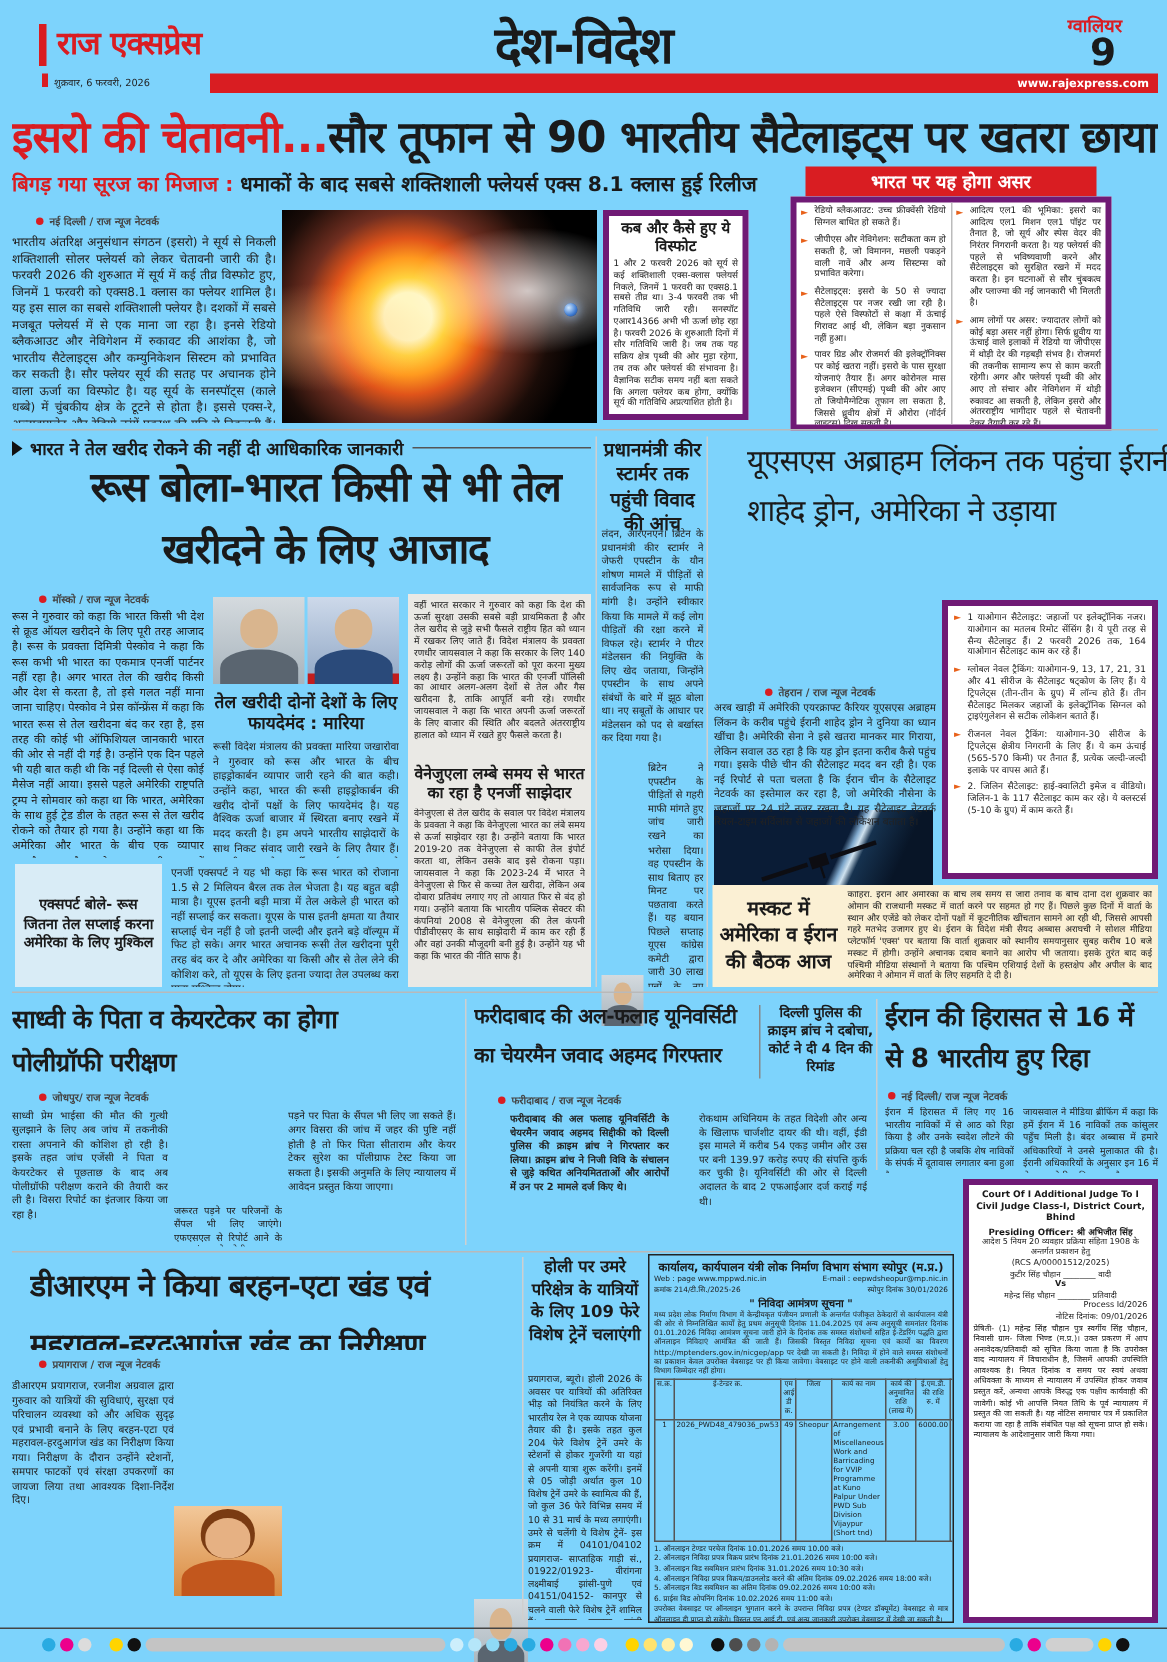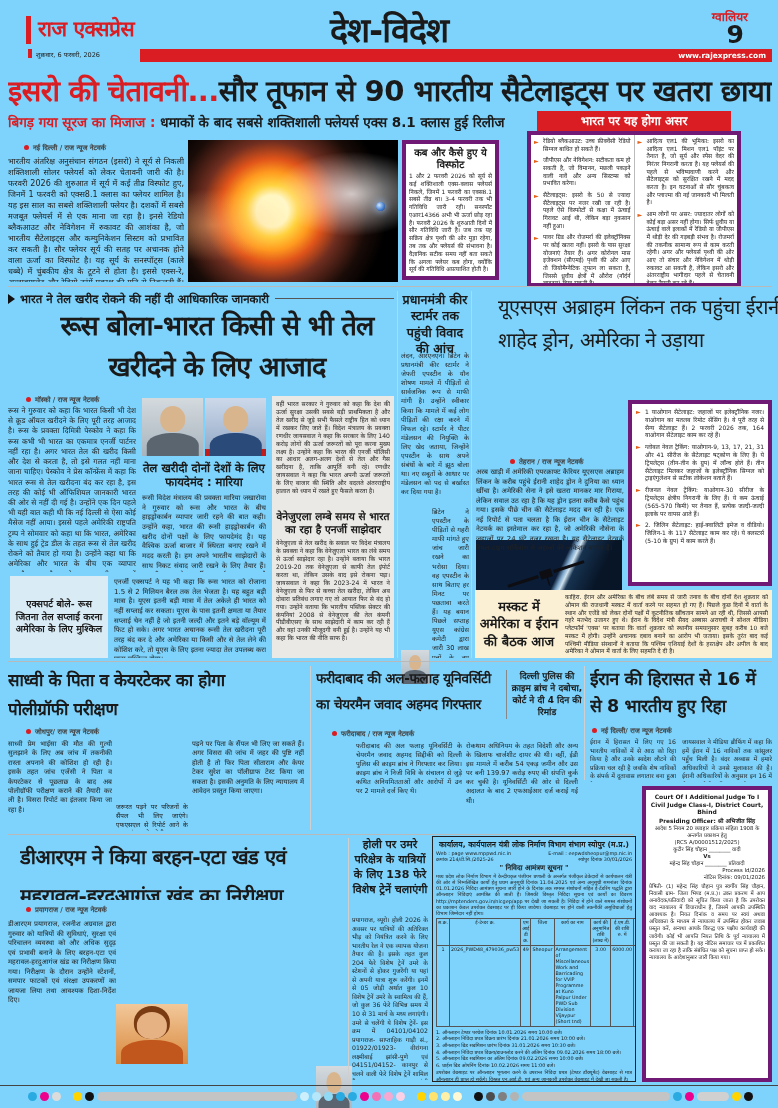--- a/index.html
+++ b/index.html
@@ -179,21 +179,21 @@
   <div class="abs ph person p-woman" style="left:116px;top:740px;width:72px;height:60px;"></div>
   <div class="abs bodytxt just" style="left:116px;top:803px;width:72px;height:28px;font-size:6.4px;">जरूरत पड़ने पर परिजनों के सैंपल भी लिए जाएंगे। एफएसएल से रिपोर्ट आने के बाद जांच आगे बढ़ेगी।</div>
   <div class="abs bodytxt just" style="left:192px;top:740px;width:112px;height:90px;font-size:6.8px;">पड़ने पर पिता के सैंपल भी लिए जा सकते हैं। अगर विसरा की जांच में जहर की पुष्टि नहीं होती है तो फिर पिता सीताराम और केयर टेकर सुरेश का पॉलीग्राफ टेस्ट किया जा सकता है। इसकी अनुमति के लिए न्यायालय में आवेदन प्रस्तुत किया जाएगा।</div>
 
   <div class="abs rule-v" style="left:310px;top:666px;height:164px;"></div>
 
   <div class="abs" style="left:316px;top:666px;width:186px;height:60px;font-size:13.5px;font-weight:bold;line-height:1.9;letter-spacing:-0.3px;overflow:hidden;">फरीदाबाद की अल-फलाह यूनिवर्सिटी का चेयरमैन जवाद अहमद गिरफ्तार</div>
   <div class="abs" style="left:506px;top:670px;width:72px;font-size:9px;font-weight:bold;text-align:center;line-height:1.35;border-left:1px solid #888;padding-left:4px;">दिल्ली पुलिस की क्राइम ब्रांच ने दबोचा, कोर्ट ने दी 4 दिन की रिमांड</div>
   <div class="abs byline" style="left:332px;top:729px;width:150px;">फरीदाबाद / राज न्यूज नेटवर्क</div>
   <div class="abs ph person p-light" style="left:316px;top:742px;width:36px;height:46px;"></div>
-  <div class="abs bodytxt just" style="left:356px;top:742px;width:106px;height:88px;font-size:6.6px;">फरीदाबाद की अल फलाह यूनिवर्सिटी के चेयरमैन जवाद अहमद सिद्दीकी को दिल्ली पुलिस की क्राइम ब्रांच ने गिरफ्तार कर लिया। क्राइम ब्रांच ने निजी विवि के संचालन से जुड़े कथित अनियमितताओं और आरोपों में उन पर 2 मामले दर्ज किए थे।</div>
+  <div class="abs bodytxt just" style="left:340px;top:742px;width:106px;height:88px;font-size:6.6px;font-weight:bold;">फरीदाबाद की अल फलाह यूनिवर्सिटी के चेयरमैन जवाद अहमद सिद्दीकी को दिल्ली पुलिस की क्राइम ब्रांच ने गिरफ्तार कर लिया। क्राइम ब्रांच ने निजी विवि के संचालन से जुड़े कथित अनियमितताओं और आरोपों में उन पर 2 मामले दर्ज किए थे।</div>
   <div class="abs bodytxt just" style="left:466px;top:742px;width:112px;height:88px;font-size:6.6px;">रोकथाम अधिनियम के तहत विदेशी और अन्य के खिलाफ चार्जशीट दायर की थी। वहीं, ईडी इस मामले में करीब 54 एकड़ जमीन और उस पर बनी 139.97 करोड़ रुपए की संपत्ति कुर्क कर चुकी है। यूनिवर्सिटी की ओर से दिल्ली अदालत के बाद 2 एफआईआर दर्ज कराई गई थी।</div>
 
   <div class="abs rule-v" style="left:584px;top:666px;height:114px;"></div>
 
   <div class="abs" style="left:590px;top:666px;width:182px;height:56px;font-size:17.5px;font-weight:bold;line-height:1.55;letter-spacing:-0.4px;overflow:hidden;">ईरान की हिरासत से 16 में से 8 भारतीय हुए रिहा</div>
   <div class="abs byline" style="left:592px;top:726px;width:150px;">नई दिल्ली/ राज न्यूज नेटवर्क</div>
   <div class="abs bodytxt just" style="left:590px;top:738px;width:86px;height:44px;font-size:6.2px;">ईरान में हिरासत में लिए गए 16 भारतीय नाविकों में से आठ को रिहा किया है और उनके स्वदेश लौटने की प्रक्रिया चल रही है जबकि शेष नाविकों के संपर्क में दूतावास लगातार बना हुआ है।</div>
   <div class="abs bodytxt just" style="left:682px;top:738px;width:90px;height:44px;font-size:6.2px;">जायसवाल ने मीडिया ब्रीफिंग में कहा कि हमें ईरान में 16 नाविकों तक कांसुलर पहुँच मिली है। बंदर अब्बास में हमारे अधिकारियों ने उनसे मुलाकात की है। ईरानी अधिकारियों के अनुसार इन 16 में से आठ को रिहा किया गया है।</div>
 
   <div class="abs boxed" style="left:642px;top:786px;width:130px;height:296px;padding:3px;box-sizing:border-box;overflow:hidden;">
@@ -210,21 +210,21 @@
   </div>
 
   <div class="abs rule-h" style="left:8px;top:834px;width:626px;"></div>
 
   <div class="abs" style="left:20px;top:838px;width:336px;height:62px;font-size:20px;font-weight:bold;line-height:1.95;letter-spacing:-0.4px;overflow:hidden;">डीआरएम ने किया बरहन-एटा खंड एवं महरावल-हरदुआगंज खंड का निरीक्षण</div>
   <div class="abs byline" style="left:26px;top:905px;width:150px;">प्रयागराज / राज न्यूज नेटवर्क</div>
   <div class="abs bodytxt just" style="left:8px;top:920px;width:108px;height:160px;font-size:6.9px;">डीआरएम प्रयागराज, रजनीश अग्रवाल द्वारा गुरुवार को यात्रियों की सुविधाएं, सुरक्षा एवं परिचालन व्यवस्था को और अधिक सुदृढ़ एवं प्रभावी बनाने के लिए बरहन-एटा एवं महरावल-हरदुआगंज खंड का निरीक्षण किया गया। निरीक्षण के दौरान उन्होंने स्टेशनों, समपार फाटकों एवं संरक्षा उपकरणों का जायजा लिया तथा आवश्यक दिशा-निर्देश दिए।</div>
 
   <div class="abs rule-v" style="left:348px;top:838px;height:242px;"></div>
 
-  <div class="abs" style="left:352px;top:838px;width:76px;font-size:11px;font-weight:bold;text-align:center;line-height:1.35;">होली पर उमरे परिक्षेत्र के यात्रियों के लिए 138 फेरे विशेष ट्रेनें चलाएंगी</div>
+  <div class="abs" style="left:352px;top:838px;width:76px;font-size:11px;font-weight:bold;text-align:center;line-height:1.35;">होली पर उमरे परिक्षेत्र के यात्रियों के लिए 109 फेरे विशेष ट्रेनें चलाएंगी</div>
   <div class="abs bodytxt just" style="left:352px;top:916px;width:76px;height:164px;font-size:6.2px;">प्रयागराज, ब्यूरो। होली 2026 के अवसर पर यात्रियों की अतिरिक्त भीड़ को नियंत्रित करने के लिए भारतीय रेल ने एक व्यापक योजना तैयार की है। इसके तहत कुल 204 फेरे विशेष ट्रेनें उमरे के स्टेशनों से होकर गुजरेंगी या यहां से अपनी यात्रा शुरू करेंगी। इनमें से 05 जोड़ी अर्थात कुल 10 विशेष ट्रेनें उमरे के स्वामित्व की हैं, जो कुल 36 फेरे विभिन्न समय में 10 से 31 मार्च के मध्य लगाएंगी। उमरे से चलेंगी ये विशेष ट्रेनें- इस क्रम में 04101/04102 प्रयागराज- साप्ताहिक गाड़ी सं., 01922/01923- वीरांगना लक्ष्मीबाई झांसी-पुणे एवं 04151/04152- कानपुर से चलने वाली फेरे विशेष ट्रेनें शामिल हैं। प्रयागराज, कानपुर, झांसी आदि जंक्शन स्टेशनों के यात्रियों के लिए बुकिंग काउंटरों पर टिकट प्राप्त हो सकेंगे।</div>
 
   <div class="abs" style="left:432px;top:836px;width:204px;height:246px;border:1.4px solid #222;padding:3px;box-sizing:border-box;overflow:hidden;">
     <div style="font-size:7.6px;font-weight:bold;text-align:center;line-height:1.2;">कार्यालय, कार्यपालन यंत्री लोक निर्माण विभाग संभाग स्योपुर (म.प्र.)</div>
     <div style="display:flex;justify-content:space-between;font-size:4.9px;margin-top:1px;">
       <span>Web : page www.mppwd.nic.in</span>
       <span>E-mail : eepwdsheopur@mp.nic.in</span>
     </div>
     <div style="display:flex;justify-content:space-between;font-size:4.9px;">
       <span>क्रमांक 214/टी.सि./2025-26</span>

